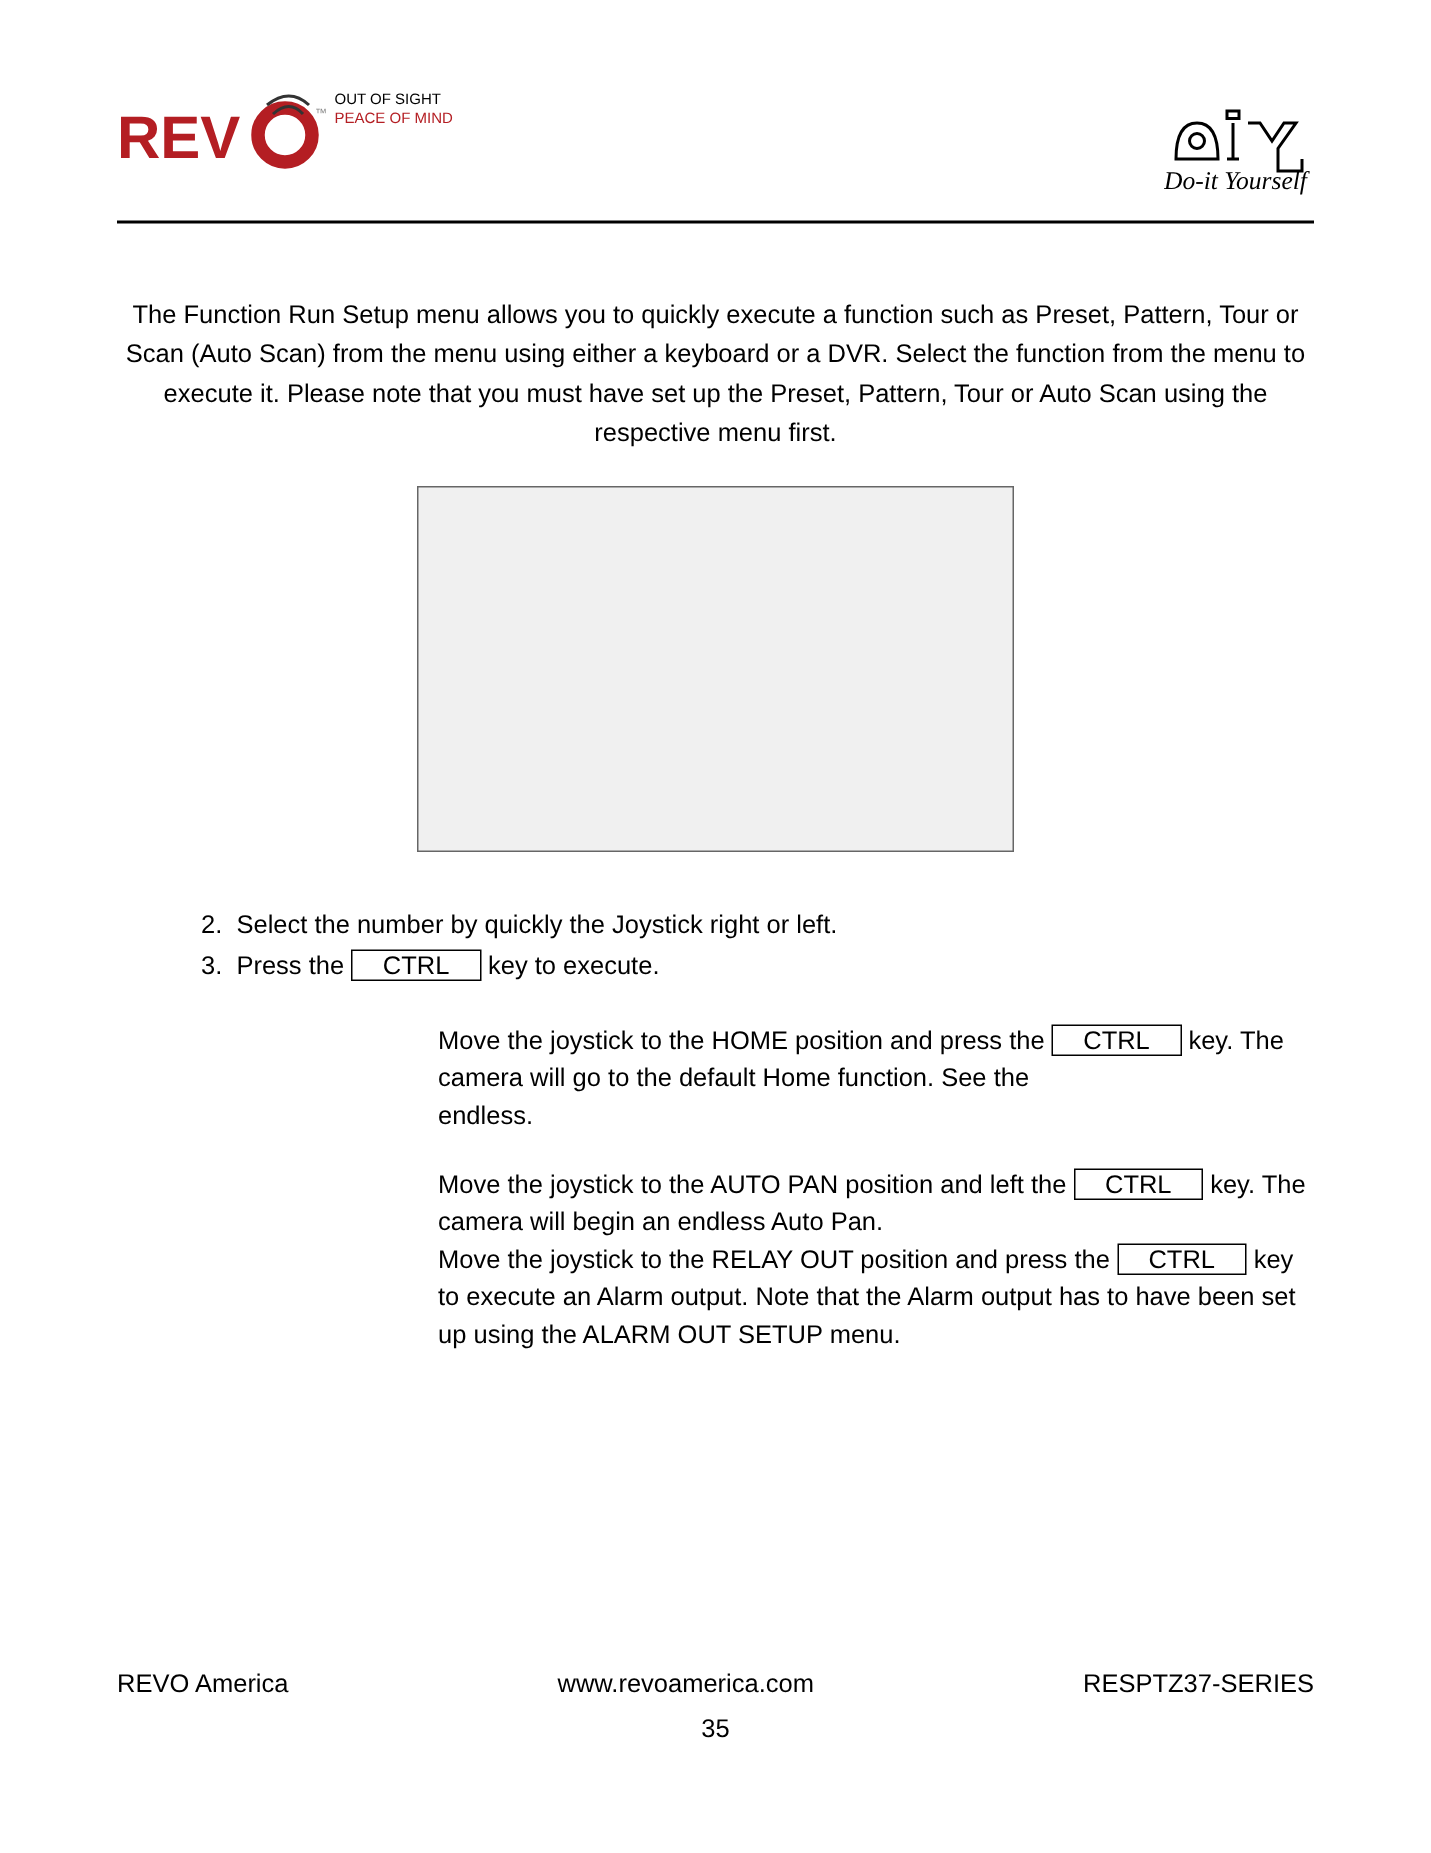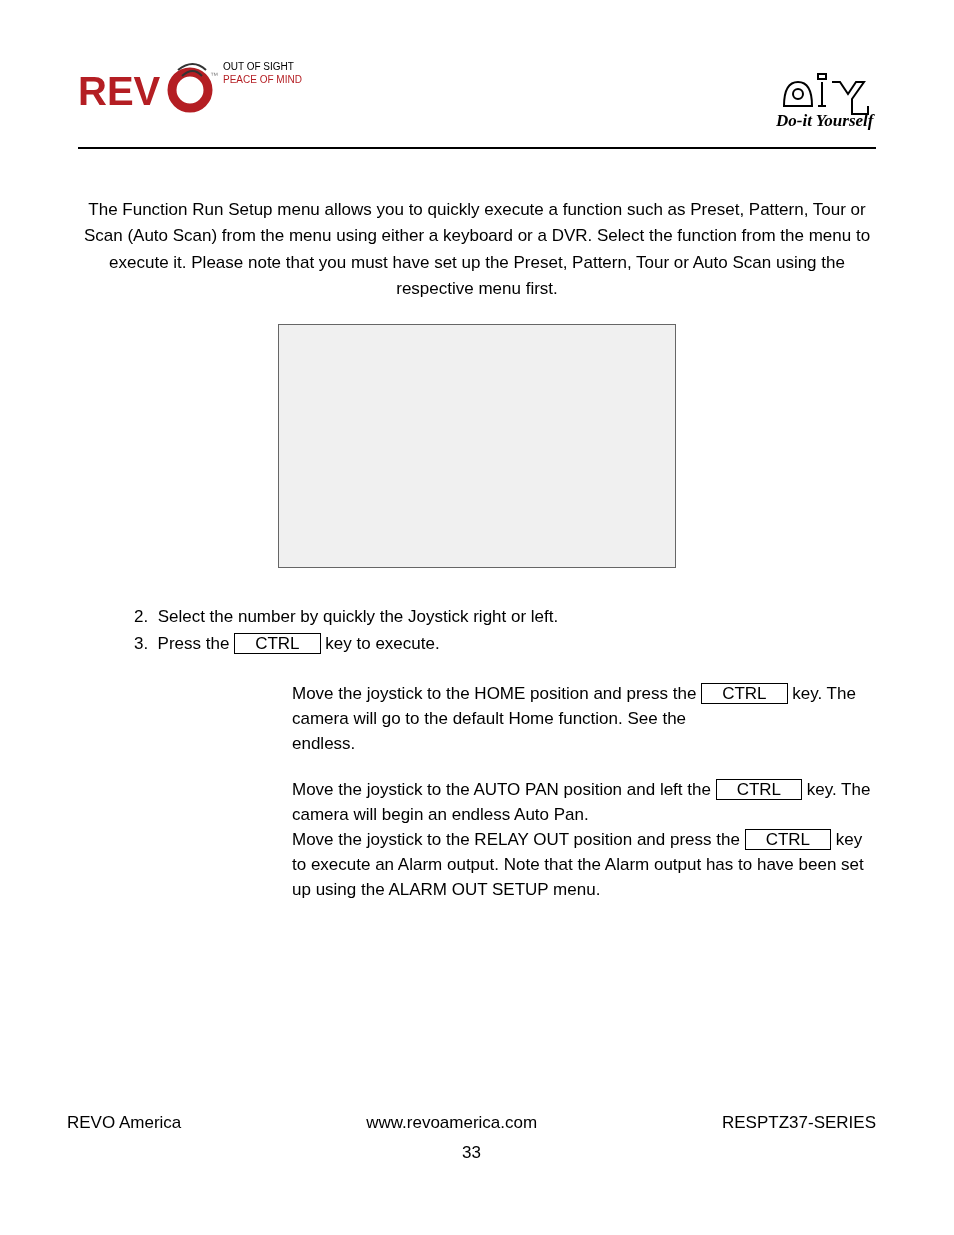--- a/index.html
+++ b/index.html
@@ -37,21 +37,20 @@
       font-weight: normal;
       line-height: 1.3;
       color: #000;
     }
     .tagline .peace {
       color: #b41e23;
     }
     .diy-logo {
       text-align: right;
       padding-top: 4px;
-      font-weight: bold;
     }
     .intro-para {
       line-height: 1.55;
       text-align: center;
       margin-bottom: 22px;
     }
     .image-placeholder {
       width: 398px;
       height: 244px;
       border: 1px solid #666;
@@ -77,21 +76,21 @@
       line-height: 1.48;
       margin-bottom: 20px;
     }
     .indented-block2 {
       padding-left: 214px;
       line-height: 1.48;
     }
     .footer {
       position: absolute;
       bottom: 72px;
-      left: 67px;
+      left: 78px;
       right: 78px;
       display: flex;
       flex-direction: column;
       align-items: center;
     }
     .footer-row {
       width: 100%;
       display: flex;
       justify-content: space-between;
       margin-bottom: 10px;
@@ -154,14 +153,14 @@
     <span>Move the joystick to the RELAY OUT position and press the </span><span class="key-box">CTRL</span><span> key to execute an Alarm output. Note that the Alarm output has to have been set up using the ALARM OUT SETUP menu.</span>
   </div>
 </div>
 
 <div class="footer">
   <div class="footer-row">
     <span>REVO America</span>
     <span>www.revoamerica.com</span>
     <span>RESPTZ37-SERIES</span>
   </div>
-  <div class="page-num">33</div>
+  <div class="page-num">35</div>
 </div>
 
 </body></html>

